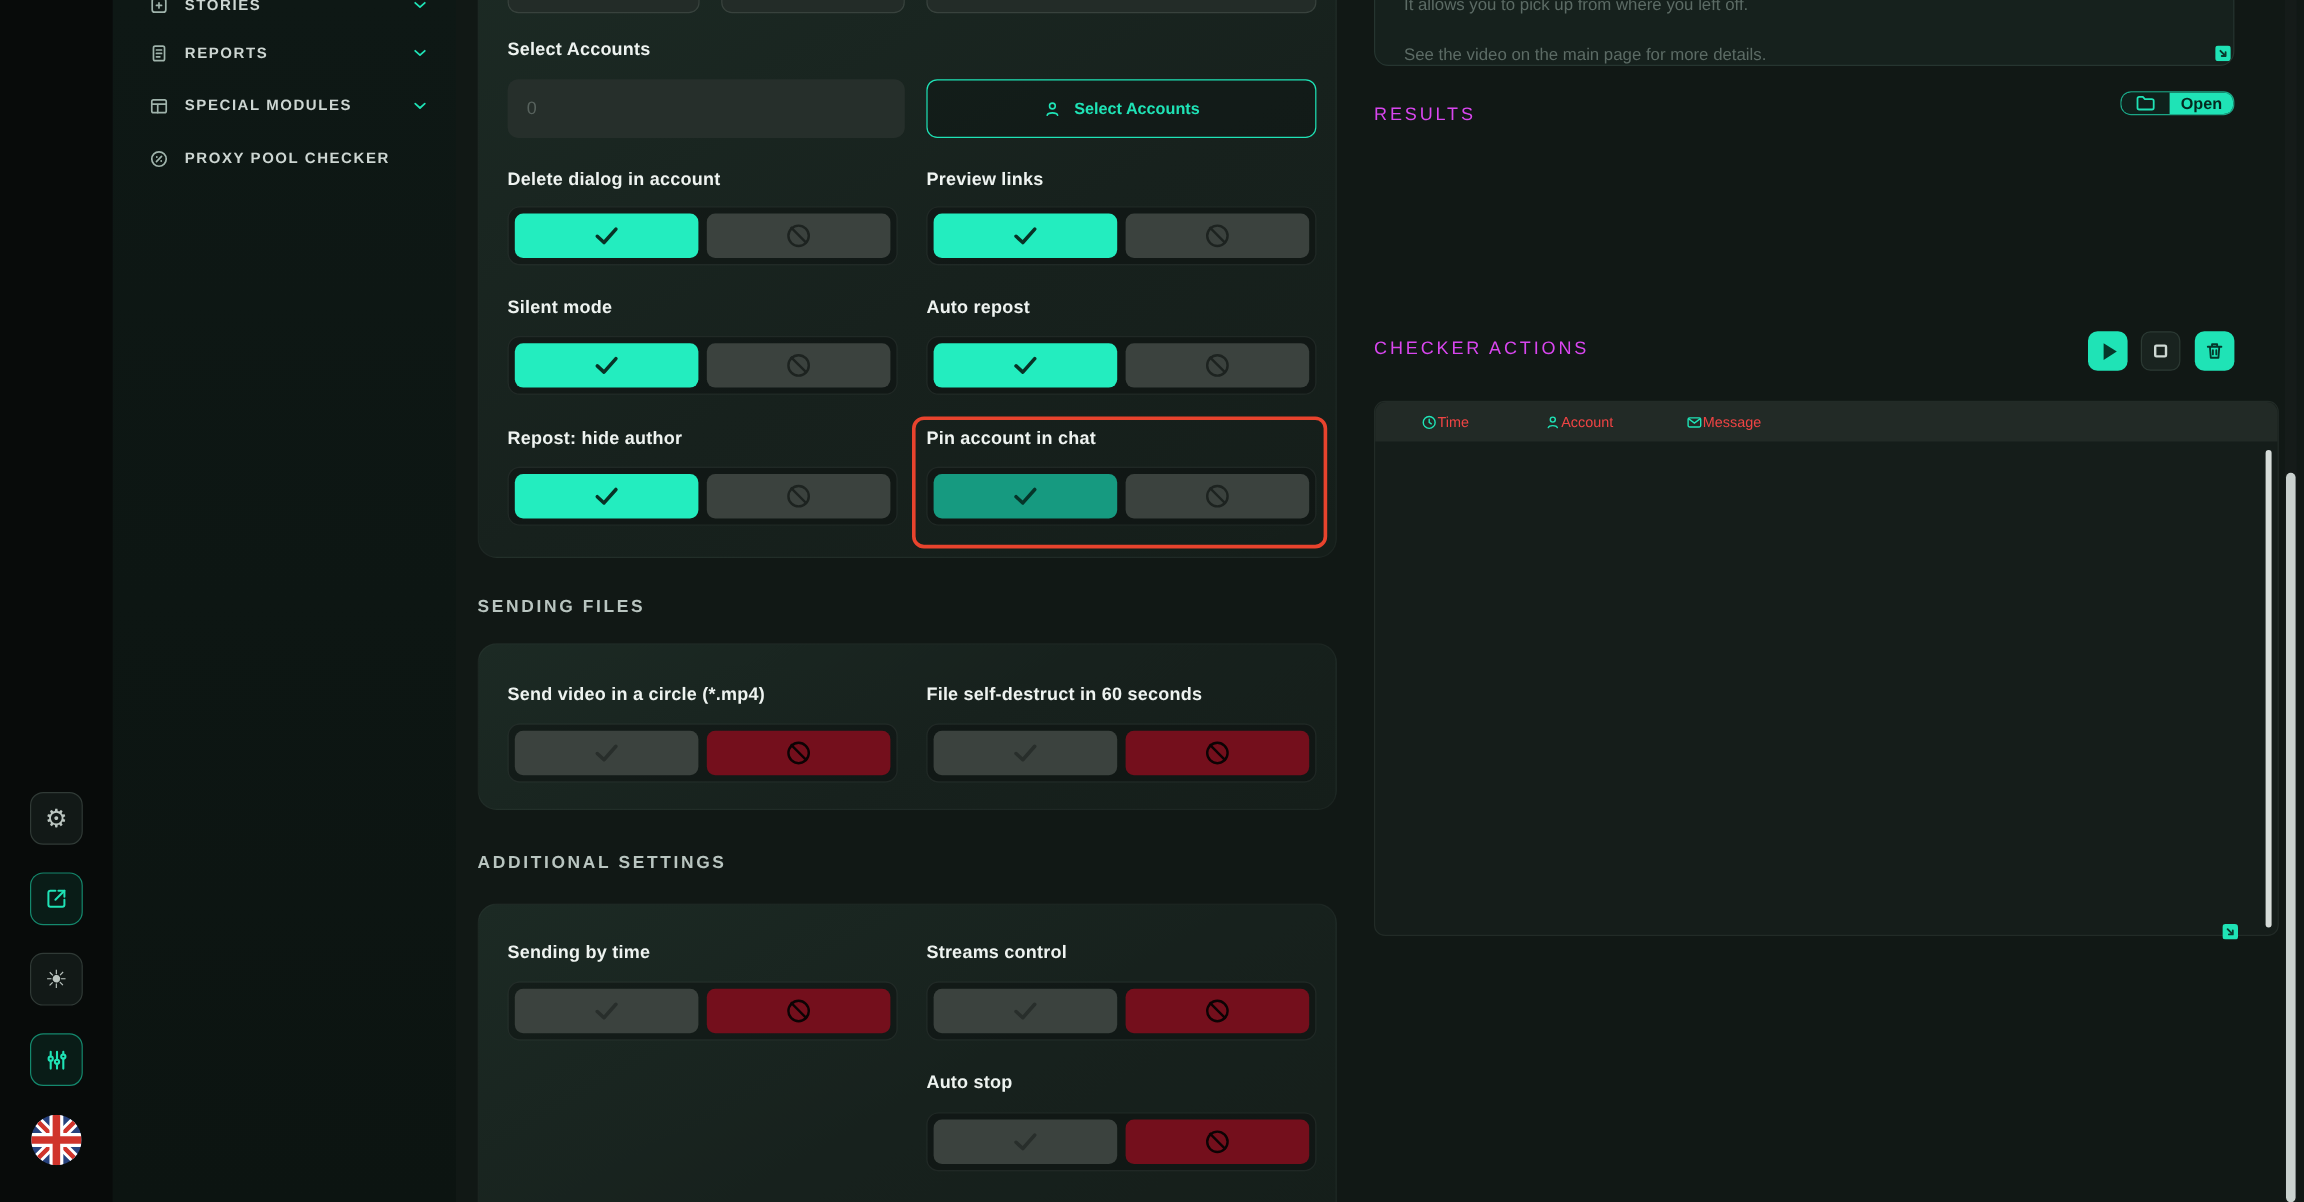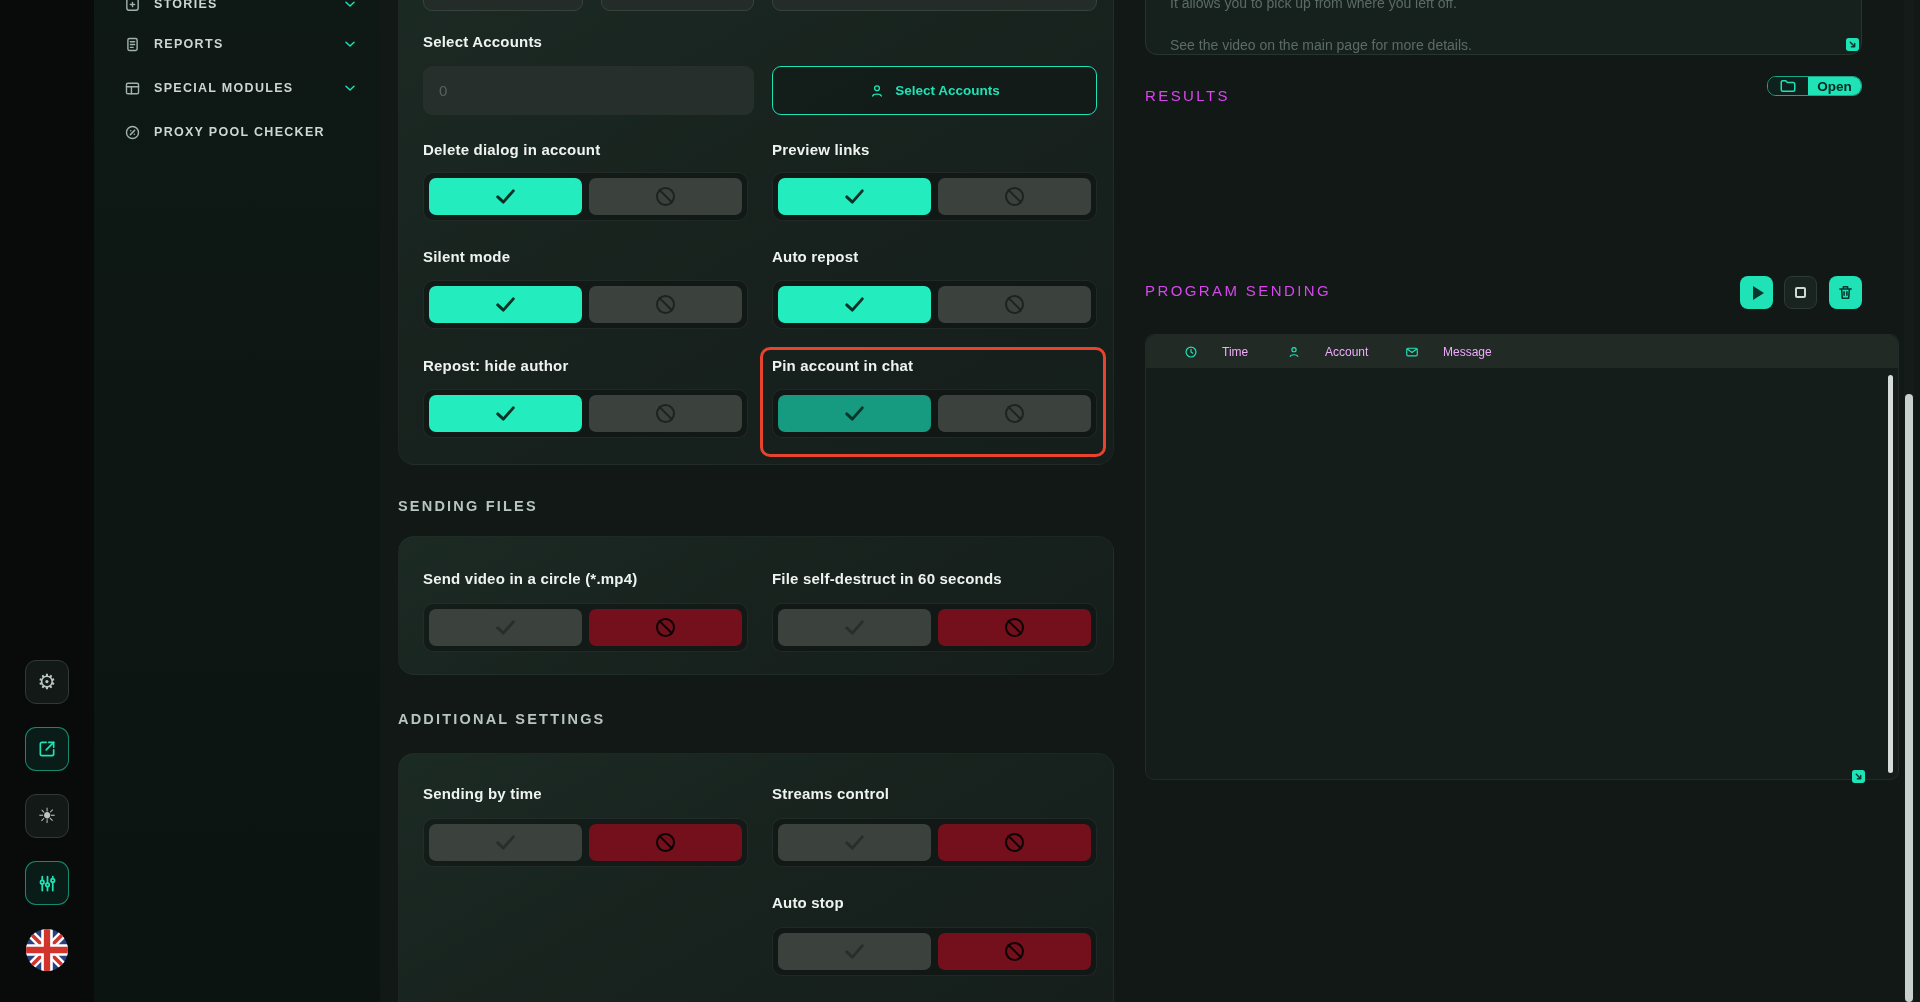--- a/index.html
+++ b/index.html
@@ -78,22 +78,22 @@
     display:flex;align-items:center;justify-content:center}
   .act-fill{background:#1fe3b6}
   .act-stop{background:#19231f;border:1px solid #2c3a34}
   .play-tri{width:0;height:0;border-left:11px solid #06372a;border-top:7px solid transparent;
     border-bottom:7px solid transparent;margin-left:3px}
   .stop-sq{width:11px;height:11px;border:2px solid #cfd9d4;border-radius:2px}
 
   .table{position:absolute;left:1145px;top:334px;width:754px;height:446px;
     background:#151d1a;border:1px solid #222b27;border-radius:9px}
   .thead{position:absolute;left:0;top:0;right:0;height:33px;background:#222a26;border-radius:9px 9px 0 0}
-  .th{position:absolute;top:0;height:33px;display:flex;align-items:center;gap:24px;
-    font-size:12px;color:#f0abfc;cursor:pointer}
+  .th{position:absolute;top:0;height:33px;display:flex;align-items:center;gap:0;
+    font-size:12px;color:#ef4444;cursor:pointer}
   .th-ic{color:#1fe3b6;display:flex}
   .th-ic svg{width:14px;height:14px;fill:none;stroke:currentColor;stroke-width:2;stroke-linecap:round}
   .tbl-thumb{position:absolute;right:5px;top:40px;width:5px;height:398px;background:#d6dcd9;border-radius:3px}
   .mini-handle{position:absolute;width:13px;height:13px;display:flex}
 
   .pg-scroll{position:absolute;left:1904px;top:0;width:10px;height:1002px;background:#151b19}
   .pg-thumb{position:absolute;left:1px;top:394px;width:8px;height:608px;background:#c9d1ce;border-radius:4px;cursor:grab}
 </style>
 </head>
 <body>
@@ -369,21 +369,21 @@
 
   <div class="open-btn">
     <span class="open-folder">
       <svg viewBox="0 0 24 24" width="18" height="18" fill="none" stroke="#1fe3b6" stroke-width="2" stroke-linejoin="round">
           <path d="M3 7a2 2 0 0 1 2-2h4l2.2 2.4H19a2 2 0 0 1 2 2V17a2 2 0 0 1-2 2H5a2 2 0 0 1-2-2z"></path>
         </svg>
     </span>
     <span class="open-label">Open</span>
   </div>
 
-  <div class="sect2" style="left:1145px;top:282px">PROGRAM SENDING</div>
+  <div class="sect2" style="left:1145px;top:282px">CHECKER ACTIONS</div>
 
   <div class="act-btn act-fill" style="left:1740px">
     <span class="play-tri"></span>
   </div>
   <div class="act-btn act-stop" style="left:1784px">
     <span class="stop-sq"></span>
   </div>
   <div class="act-btn act-fill" style="left:1829px">
     <span style="display:flex">
       <svg viewBox="0 0 24 24" width="17" height="17" fill="none" stroke="#05372b" stroke-width="2.2" stroke-linecap="round" stroke-linejoin="round">

